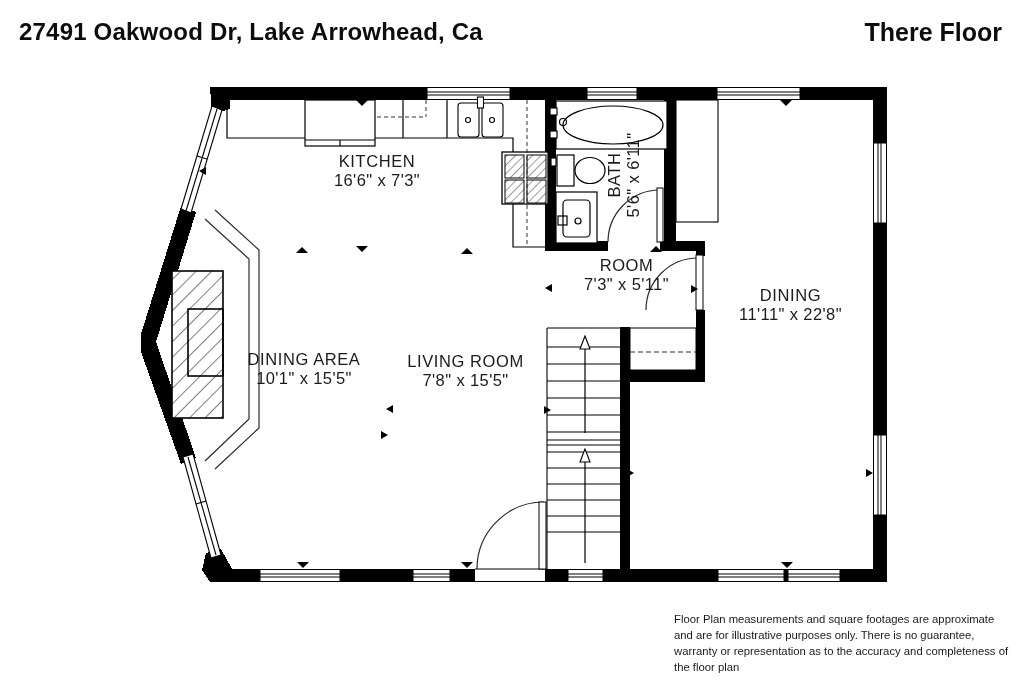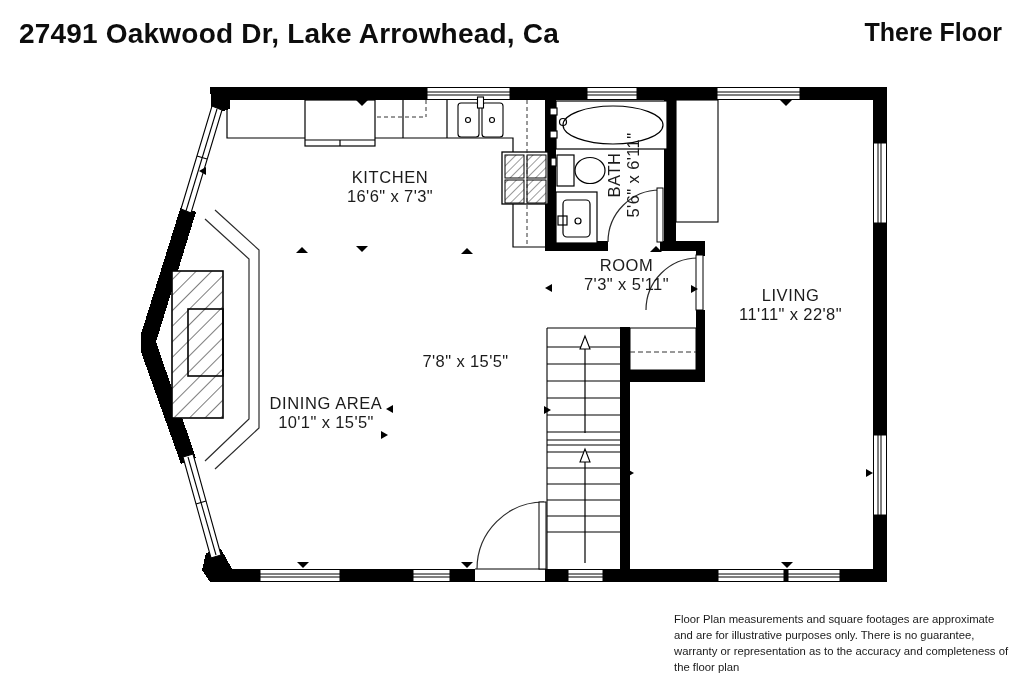--- a/index.html
+++ b/index.html
@@ -1,24 +1,24 @@
 <!DOCTYPE html>
 <html><head>
 <meta charset="utf-8">
 <style>
   html,body{margin:0;padding:0;background:#fff;}
   .page{position:relative;width:1024px;height:683px;background:#ffffff;overflow:hidden;
         font-family:"Liberation Sans", sans-serif;}
-  .hdr-address{position:absolute;left:19px;top:18px;font-size:28px;font-weight:700;color:#0d0d0d;letter-spacing:0.2px;text-align:center;}
+  .hdr-address{position:absolute;left:19px;top:18px;font-size:24px;font-weight:700;color:#0d0d0d;letter-spacing:0.2px;text-align:center;}
   .hdr-floor{position:absolute;right:22px;top:18px;font-size:25px;font-weight:700;color:#0d0d0d;}
   svg.plan{position:absolute;left:0;top:0;}
   .room-label{position:absolute;text-align:center;color:#1b1b1b;font-size:16.5px;line-height:19px;letter-spacing:0.6px;white-space:nowrap;}
   .room-label .dims{font-size:16.5px;letter-spacing:0.4px;}
-  .label-kitchen{left:310px;top:152px;width:160px;margin-top:16px;}
-  .label-dining{left:246px;top:350px;width:160px;margin-top:44px;}
+  .label-kitchen{left:297px;top:152px;width:160px;}
+  .label-dining{left:224px;top:350px;width:160px;}
   .label-living{left:383px;top:352px;width:165px;}
   .label-hall{left:564px;top:256px;width:125px;}
   .label-bedroom{left:708px;top:286px;width:165px;}
   .label-bath{left:624px;top:175px;width:0;height:0;}
   .label-bath .rot{position:absolute;left:0;top:0;width:130px;margin-left:-65px;margin-top:-19px;
        transform:rotate(-90deg);text-align:center;color:#1b1b1b;font-size:16.5px;line-height:19px;letter-spacing:0.6px;white-space:nowrap;}
   .disclaimer{position:absolute;left:674px;top:611px;width:340px;font-size:11.3px;line-height:1.42;color:#1a1a1a;}
 </style>
 </head>
 <body>
@@ -262,28 +262,29 @@
 
   <div class="room-label label-kitchen">
     <div class="rname">KITCHEN</div>
     <div class="dims">16'6" x 7'3"</div>
   </div>
   <div class="room-label label-dining">
     <div class="rname">DINING AREA</div>
     <div class="dims">10'1" x 15'5"</div>
   </div>
   <div class="room-label label-living">
+    <div class="rname">LIVING ROOM</div>
     <div class="dims">7'8" x 15'5"</div>
   </div>
   <div class="room-label label-hall">
     <div class="rname">ROOM</div>
     <div class="dims">7'3" x 5'11"</div>
   </div>
   <div class="room-label label-bedroom">
-    <div class="rname">LIVING</div>
+    <div class="rname">DINING</div>
     <div class="dims">11'11" x 22'8"</div>
   </div>
   <div class="room-label label-bath">
     <div class="rot">
       <div class="rname">BATH</div>
       <div class="dims">5'6" x 6'11"</div>
     </div>
   </div>
 
   <div class="disclaimer">Floor Plan measurements and square footages are approximate and are for illustrative purposes only. There is no guarantee, warranty or representation as to the accuracy and completeness of the floor plan</div>

